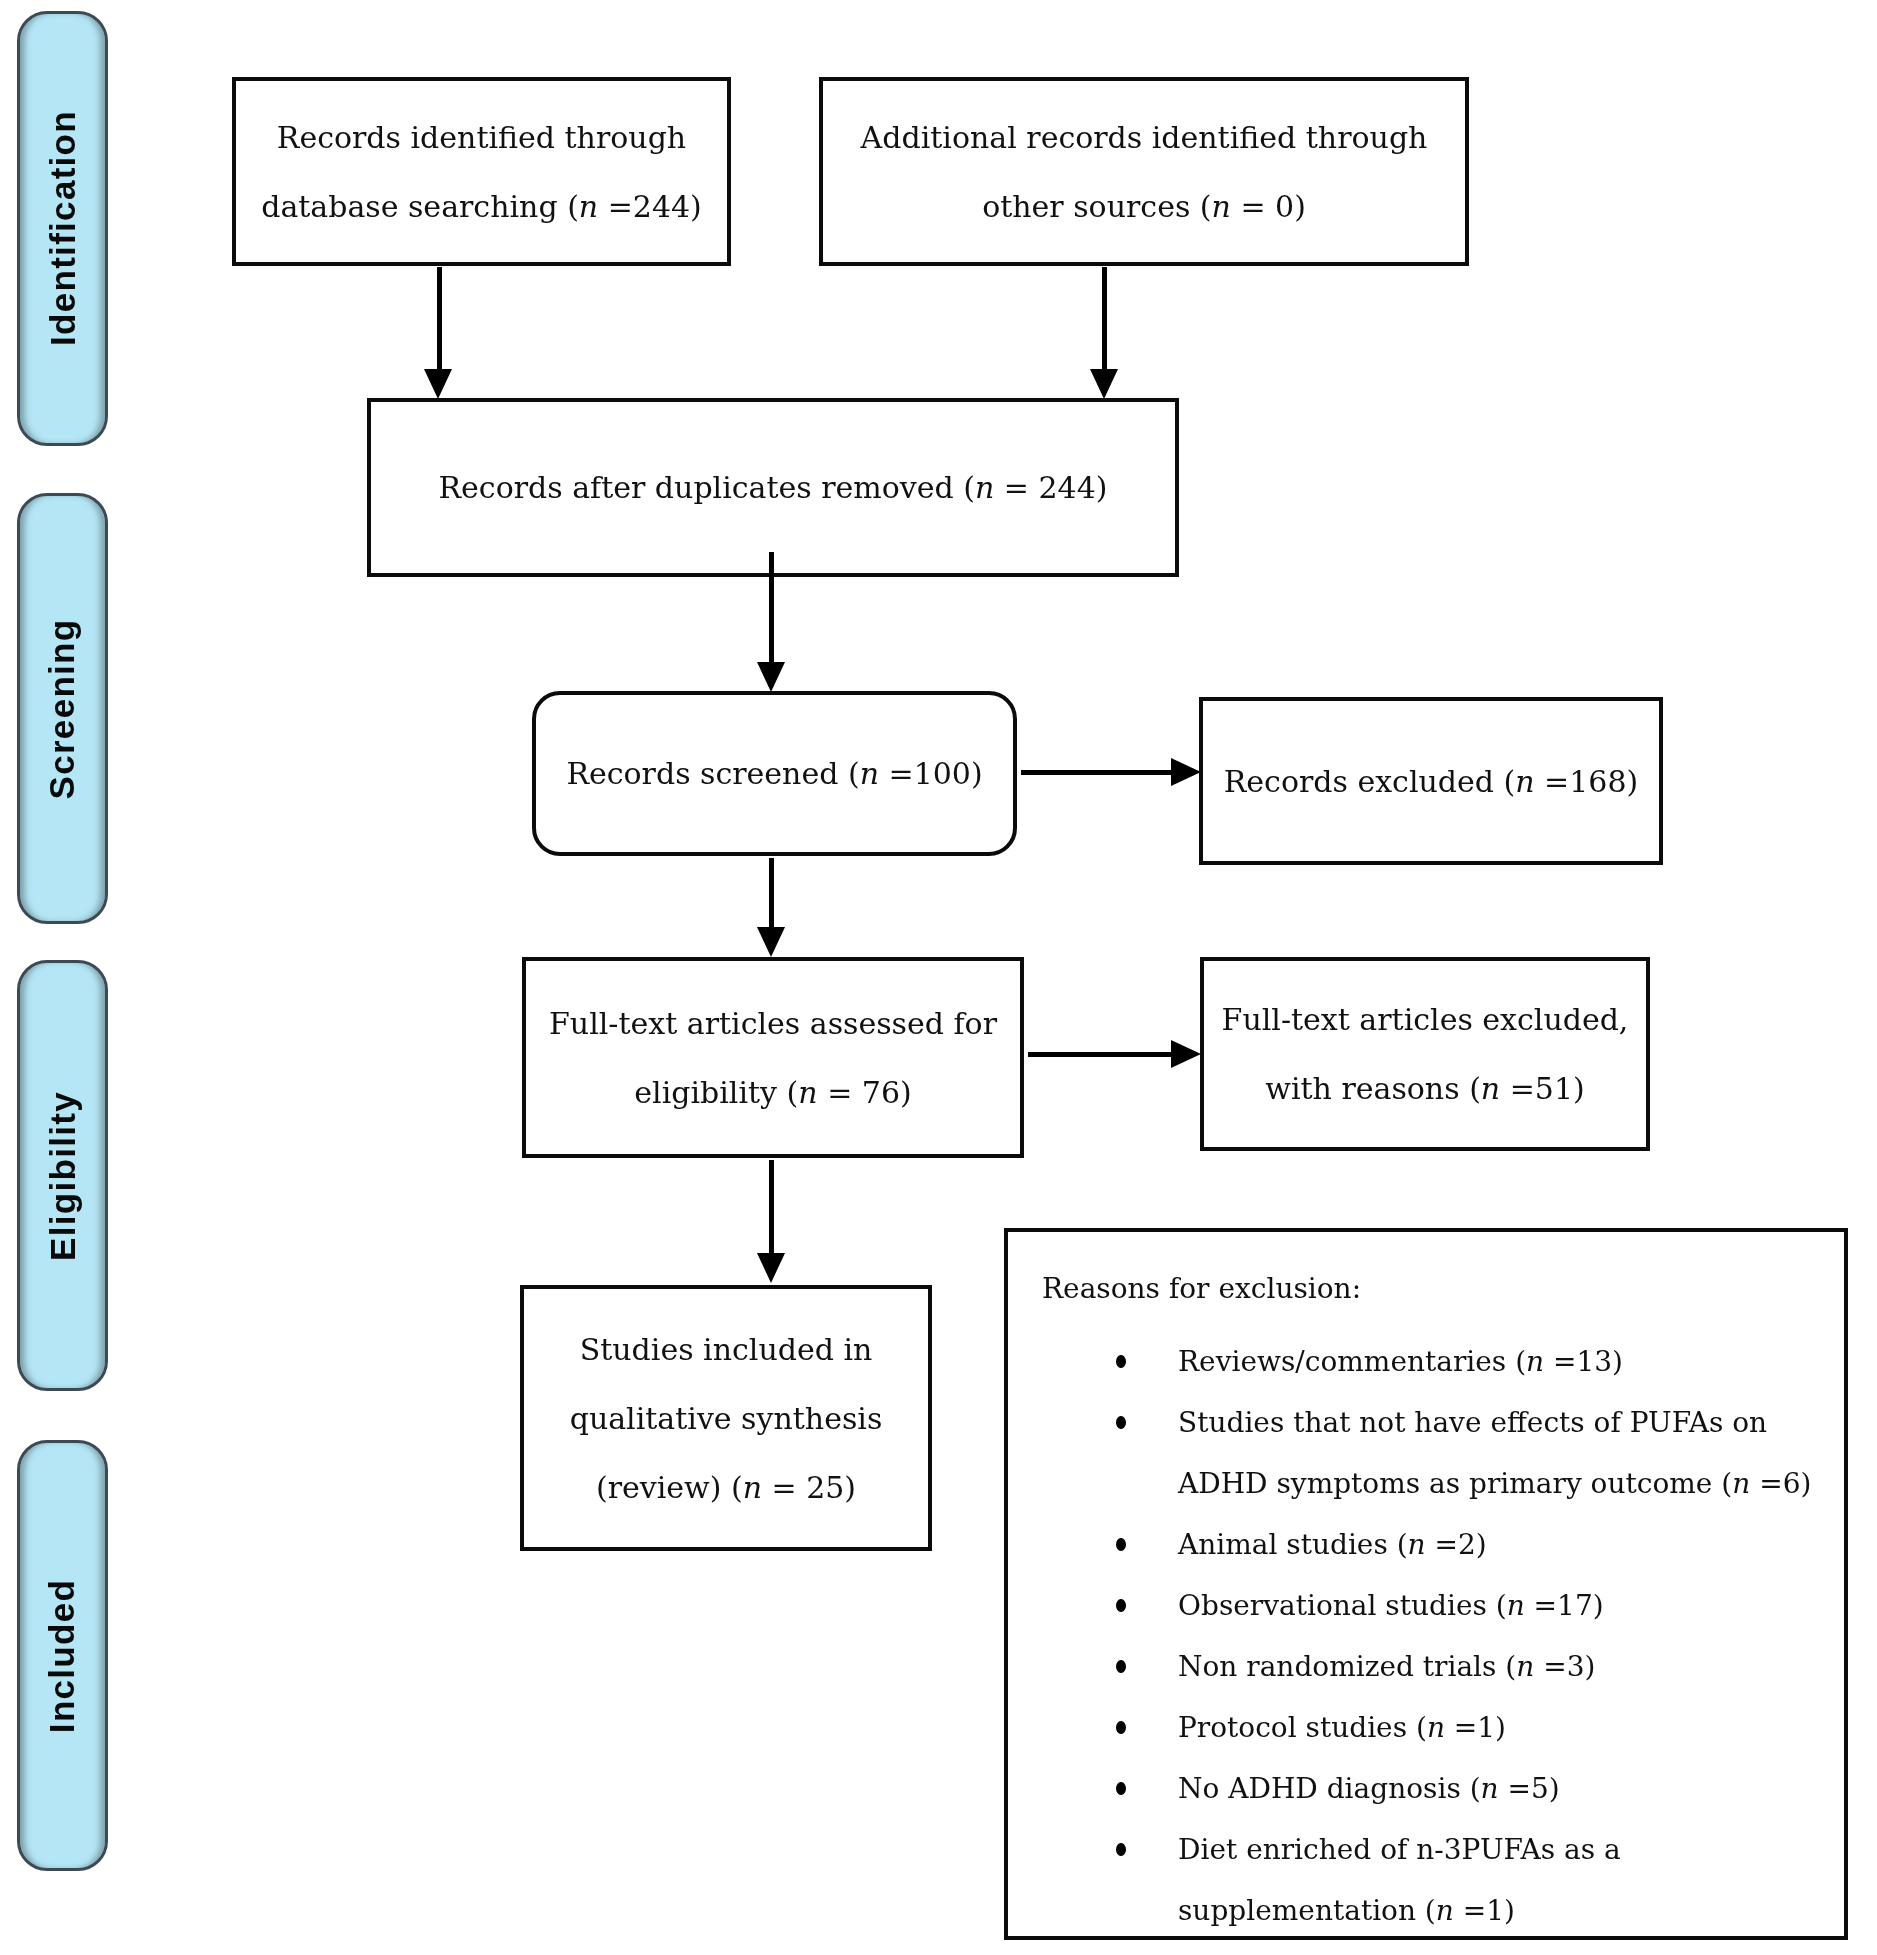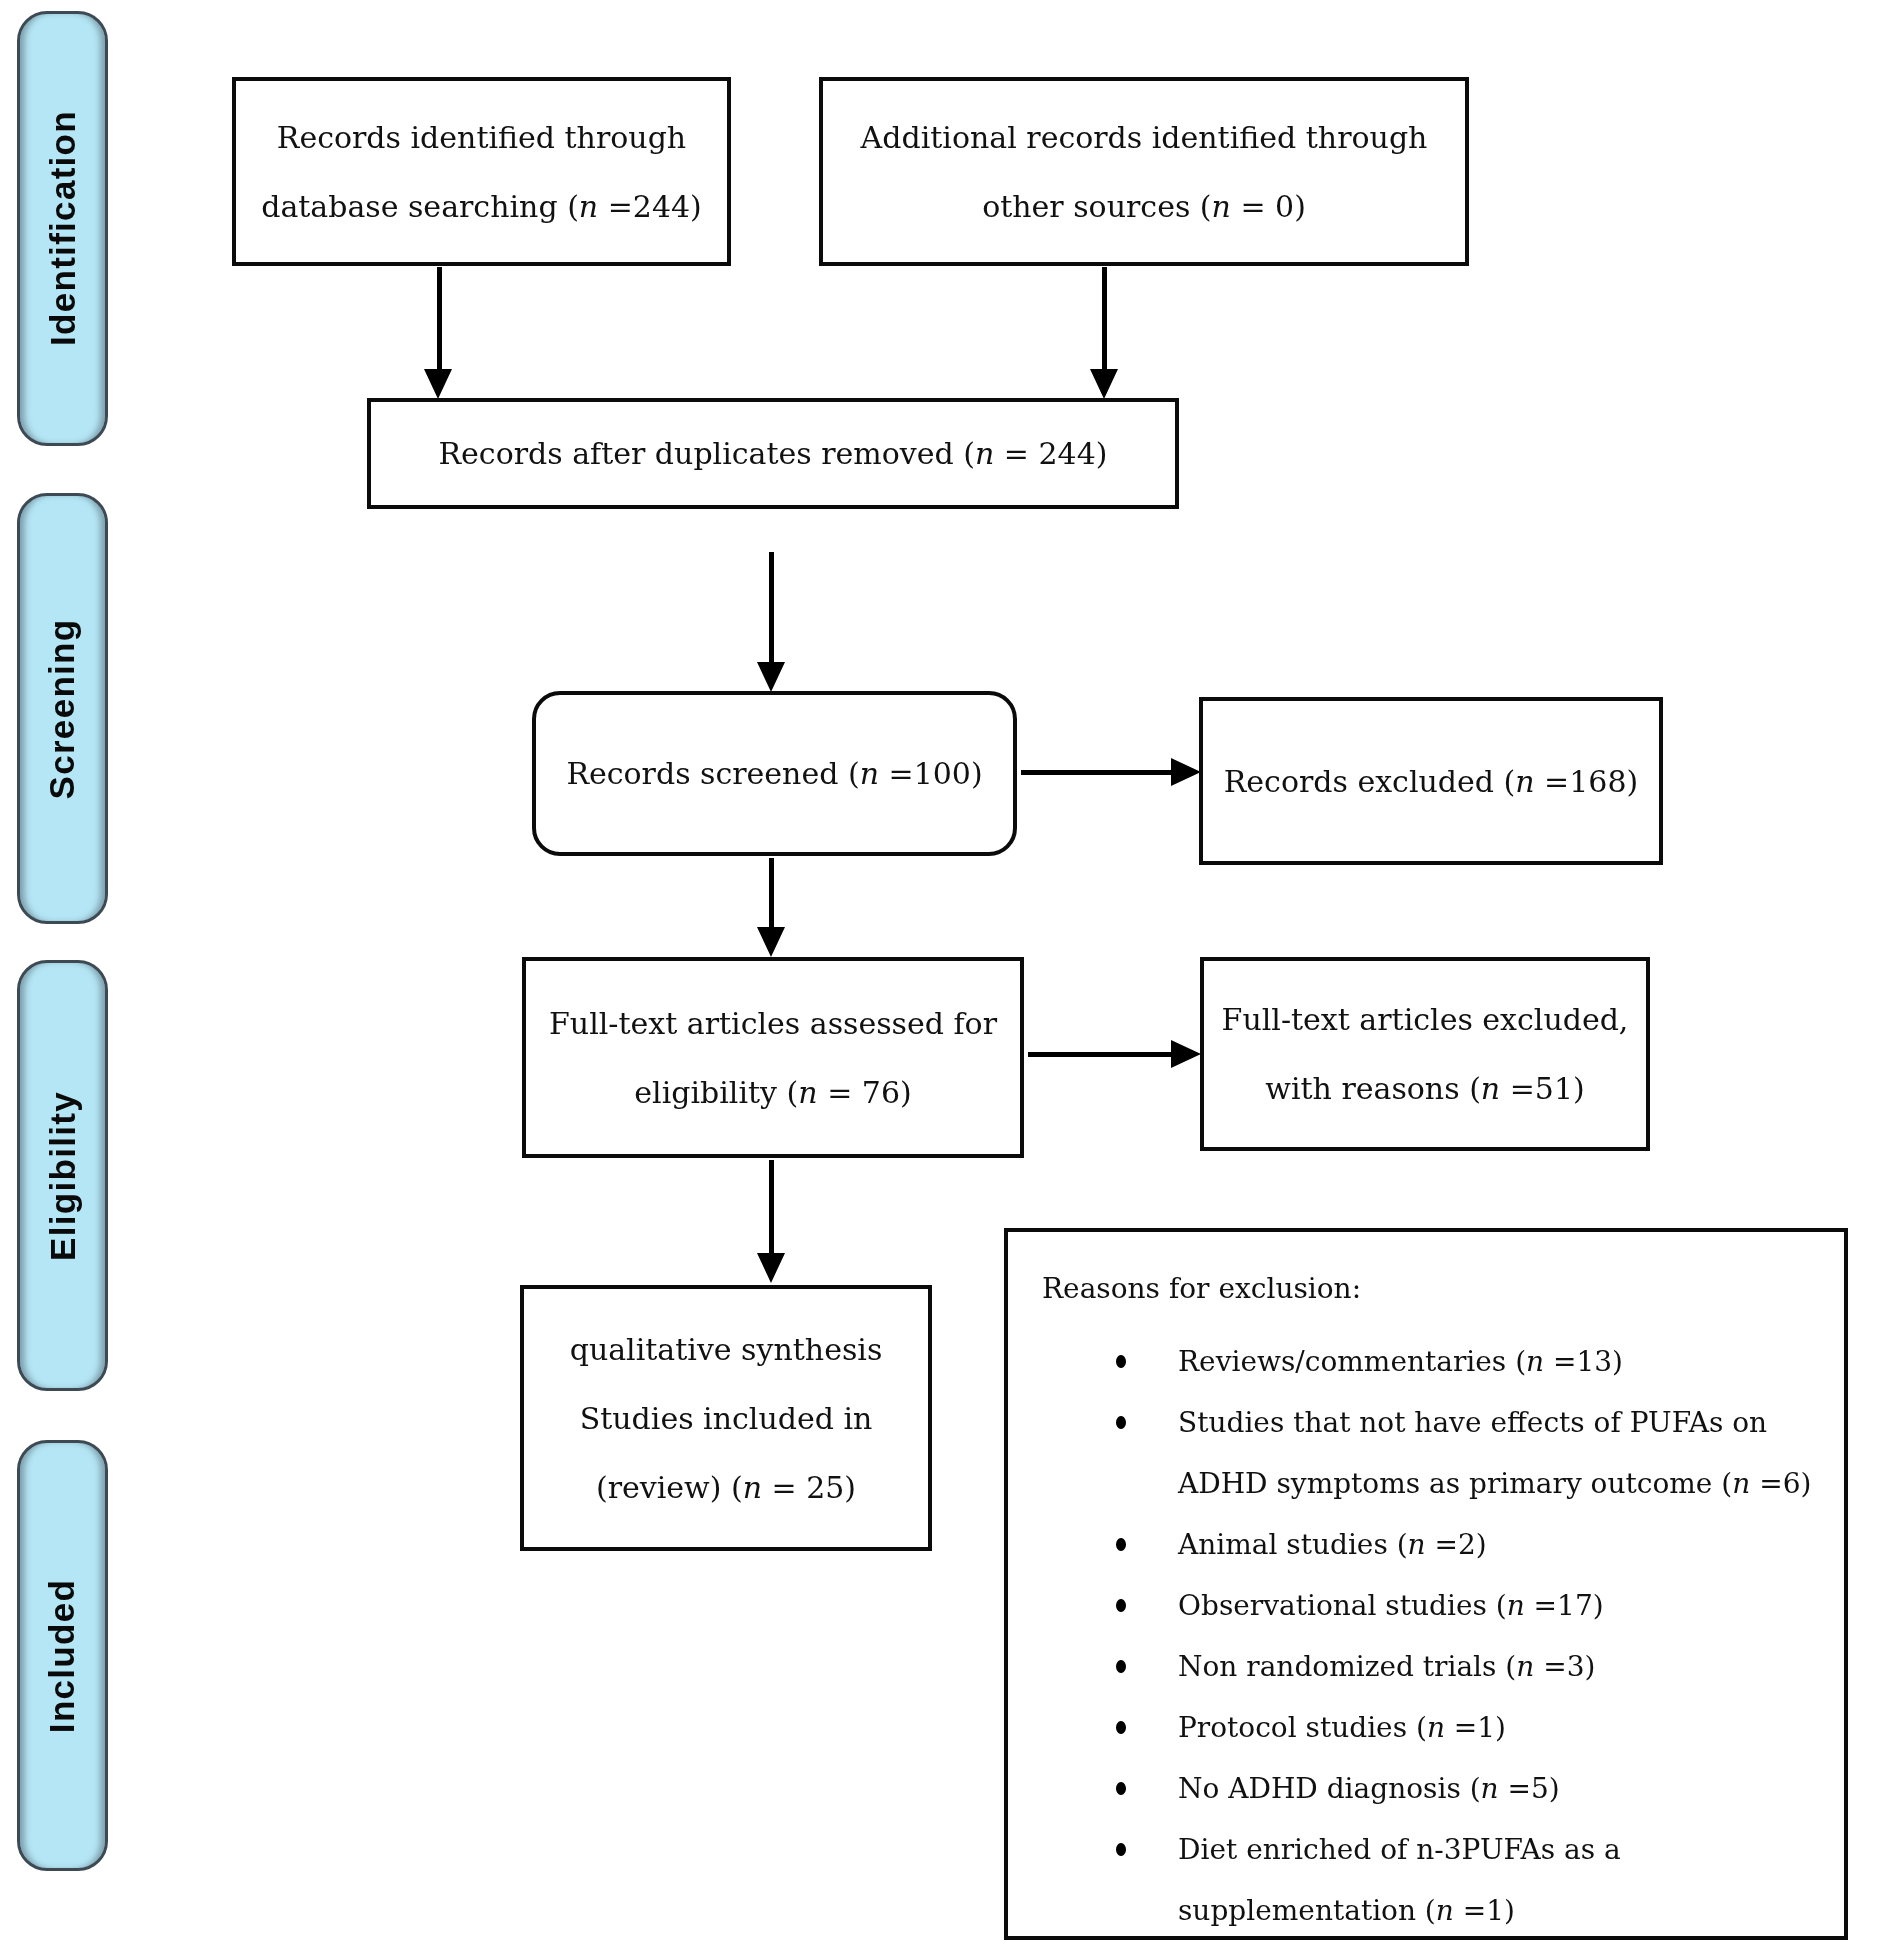--- a/index.html
+++ b/index.html
@@ -121,21 +121,21 @@
   <div class="fbox" style="left:819px;top:77px;width:650px;height:189px;">
     <span class="bl">Additional records identified through</span>
     <span class="bl">other sources (<i>n</i> = 0)</span>
   </div>
 
   <div class="vline" style="left:437px;top:267px;height:102px;"></div>
   <div class="head-down" style="left:424px;top:369px;"></div>
   <div class="vline" style="left:1102px;top:267px;height:102px;"></div>
   <div class="head-down" style="left:1090px;top:369px;"></div>
 
-  <div class="fbox" style="left:367px;top:398px;width:812px;height:111px;">
+  <div class="fbox" style="left:367px;top:398px;width:812px;height:179px;">
     <span class="bl">Records after duplicates removed (<i>n</i> = 244)</span>
   </div>
 
   <div class="vline" style="left:769px;top:552px;height:111px;"></div>
   <div class="head-down" style="left:757px;top:662px;"></div>
 
   <div class="fbox" style="left:532px;top:691px;width:485px;height:165px;border-radius:28px;">
     <span class="bl">Records screened (<i>n</i> =100)</span>
   </div>
   <div class="hline" style="left:1021px;top:770px;width:150px;"></div>
@@ -155,22 +155,22 @@
   <div class="head-right" style="left:1171px;top:1040px;"></div>
   <div class="fbox" style="left:1200px;top:957px;width:450px;height:194px;">
     <span class="bl">Full-text articles excluded,</span>
     <span class="bl">with reasons (<i>n</i> =51)</span>
   </div>
 
   <div class="vline" style="left:769px;top:1160px;height:94px;"></div>
   <div class="head-down" style="left:757px;top:1253px;"></div>
 
   <div class="fbox" style="left:520px;top:1285px;width:412px;height:266px;">
+    <span class="bl">Studies included in</span>
     <span class="bl">qualitative synthesis</span>
-    <span class="bl">Studies included in</span>
     <span class="bl">(review) (<i>n</i> = 25)</span>
   </div>
 
   <div class="reasons" style="left:1004px;top:1228px;width:844px;height:712px;">
     <div class="reasons-title">Reasons for exclusion:</div>
     <ul class="reasons-list">
       <li>
         <span class="dot"></span>
         <span class="rl">Reviews/commentaries (<i>n</i> =13)</span>
       </li>

